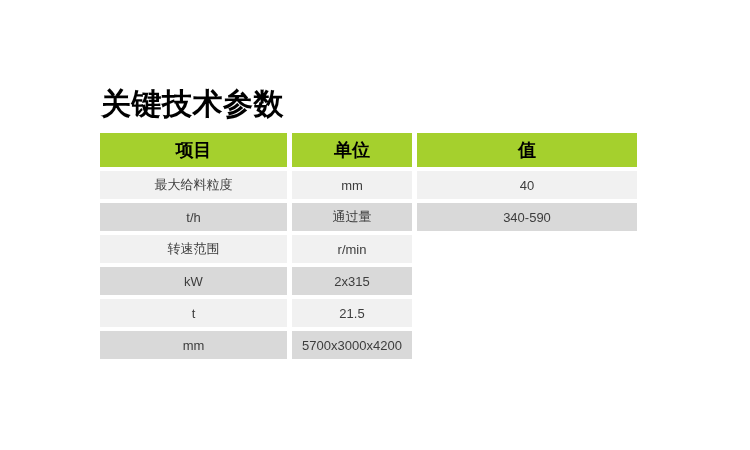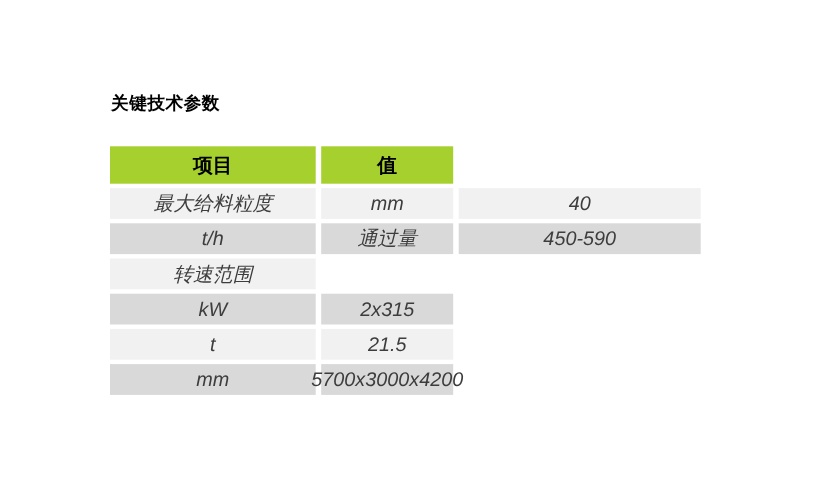--- a/index.html
+++ b/index.html
@@ -19,21 +19,21 @@
     position: relative;
     width: 750px;
     height: 450px;
     background: var(--page-bg);
     overflow: hidden;
   }
   .page-title {
     position: absolute;
     left: 101px;
     top: 84px;
-    font-size: 16px;
+    font-size: 30px;
     font-weight: bold;
     color: var(--header-text);
     letter-spacing: 0.5px;
     white-space: nowrap;
   }
   .spec-table {
     position: absolute;
     left: 100px;
     top: 133px;
     width: 537px;
@@ -53,55 +53,56 @@
   .tr.head .cell {
     height: 34px;
     background: var(--green);
     font-size: 18px;
     font-weight: bold;
     color: var(--header-text);
   }
   .tr.data { margin-top: 4px; }
   .tr.data .cell {
     height: 28px;
-    font-size: 18px;
+    font-size: 13px;
     color: var(--body-text);
-    font-style: italic;
   }
   .tr.light .cell { background: var(--row-light); }
   .tr.dark .cell { background: var(--row-dark); }
 </style>
 </head>
 <body>
 
 <div class="page">
 
   <div class="page-title">关键技术参数</div>
 
   <div class="spec-table">
 
     <div class="tr head">
       <div class="cell">项目</div>
+      <div class="cell">单位</div>
       <div class="cell">值</div>
     </div>
 
     <div class="tr data light">
       <div class="cell">最大给料粒度</div>
       <div class="cell">mm</div>
       <div class="cell">40</div>
     </div>
 
     <div class="tr data dark">
       <div class="cell">t/h</div>
       <div class="cell">通过量</div>
-      <div class="cell">450-590</div>
+      <div class="cell">340-590</div>
     </div>
 
     <div class="tr data light">
       <div class="cell">转速范围</div>
+      <div class="cell">r/min</div>
     </div>
 
     <div class="tr data dark">
       <div class="cell">kW</div>
       <div class="cell">2x315</div>
     </div>
 
     <div class="tr data light">
       <div class="cell">t</div>
       <div class="cell">21.5</div>

